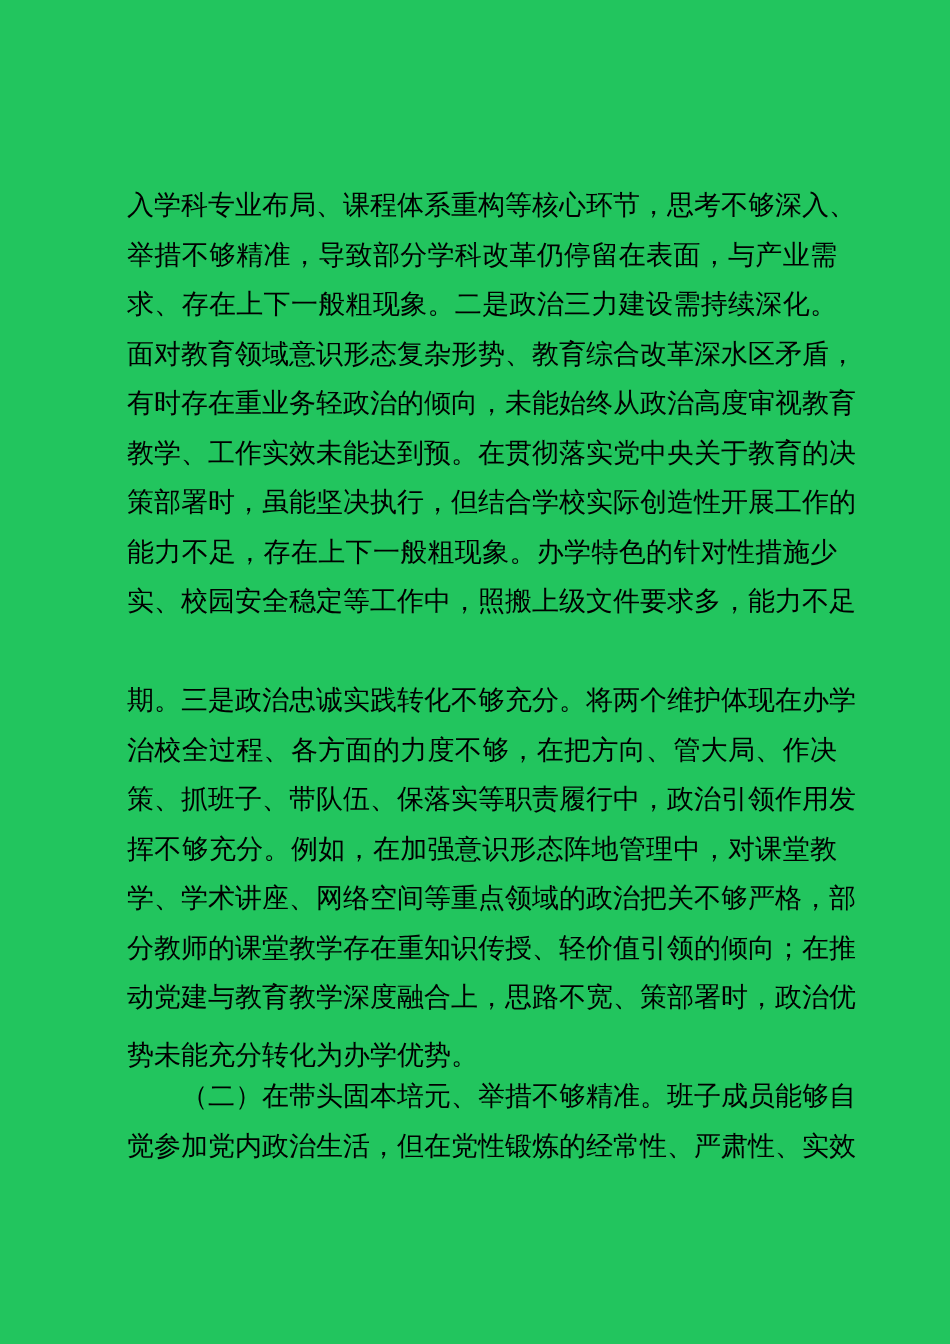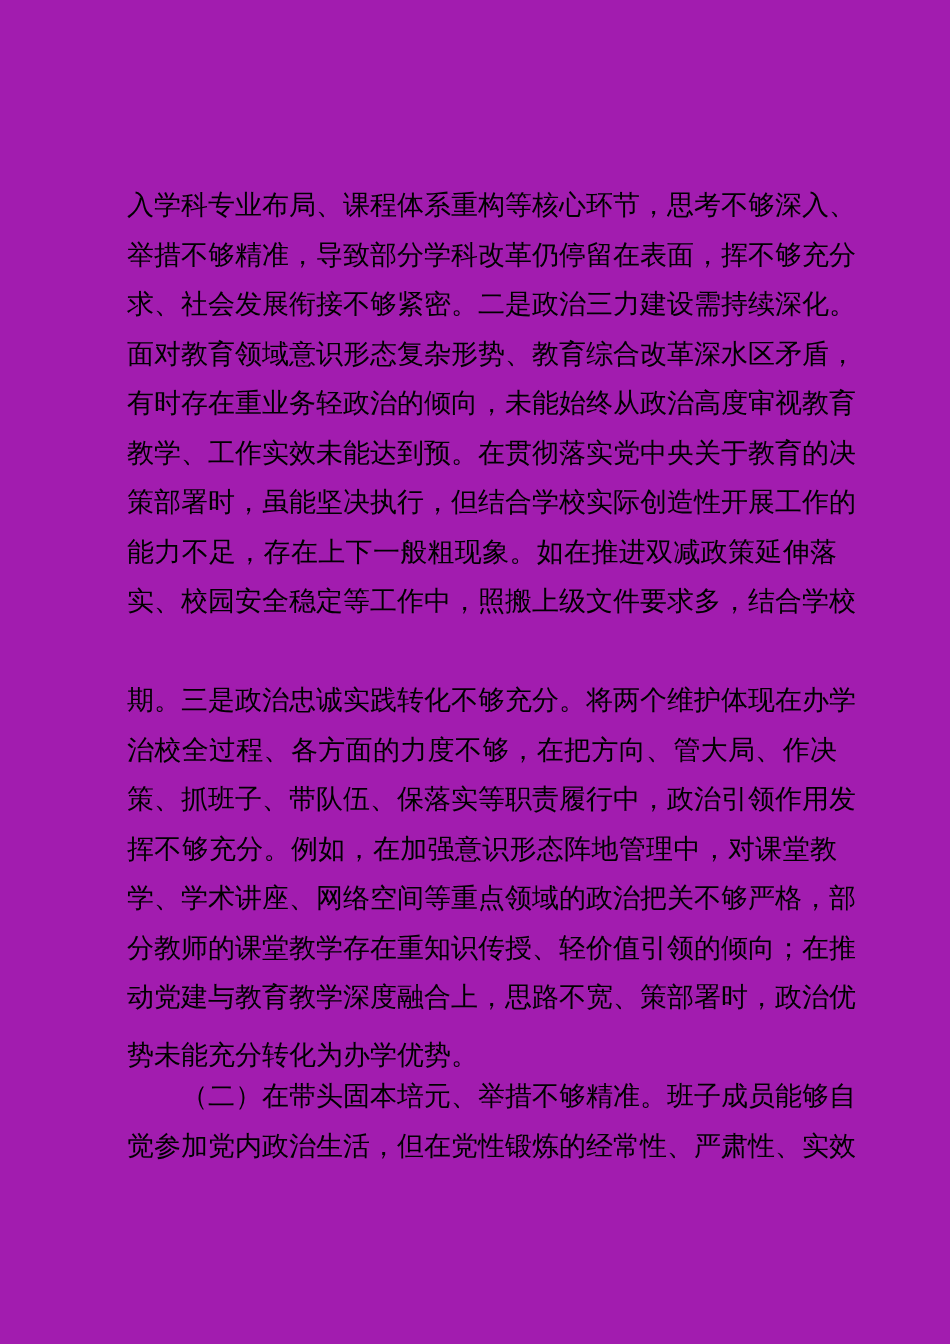--- a/index.html
+++ b/index.html
@@ -12,21 +12,21 @@
     height: 1344px;
     position: relative;
     overflow: hidden;
   }
   .page {
     position: absolute;
     left: 0;
     top: 0;
     width: 950px;
     height: 1344px;
-    background: #a21caf;
+    background: #22c55e;
   }
   .line {
     position: absolute;
     left: 127px;
     width: 710px;
     height: 34px;
     font-family: "DejaVu Sans", "Liberation Sans", sans-serif;
     font-size: 27px;
     line-height: 34px;
     color: #000000;
@@ -38,28 +38,28 @@
   .line.last {
     text-align-last: left;
     margin-top: 8px;
   }
 </style>
 </head>
 <body>
 
 <div class="page">
   <div class="line" style="top:188px">入学科专业布局、课程体系重构等核心环节，思考不够深入、</div>
-  <div class="line" style="top:238px">举措不够精准，导致部分学科改革仍停留在表面，挥不够充分</div>
-  <div class="line" style="top:287px">求、社会发展衔接不够紧密。二是政治三力建设需持续深化。</div>
+  <div class="line" style="top:238px">举措不够精准，导致部分学科改革仍停留在表面，与产业需</div>
+  <div class="line" style="top:287px">求、存在上下一般粗现象。二是政治三力建设需持续深化。</div>
   <div class="line" style="top:386px">有时存在重业务轻政治的倾向，未能始终从政治高度审视教育</div>
   <div class="line" style="top:337px">面对教育领域意识形态复杂形势、教育综合改革深水区矛盾，</div>
   <div class="line" style="top:436px">教学、工作实效未能达到预。在贯彻落实党中央关于教育的决</div>
   <div class="line" style="top:485px">策部署时，虽能坚决执行，但结合学校实际创造性开展工作的</div>
-  <div class="line" style="top:535px">能力不足，存在上下一般粗现象。如在推进双减政策延伸落</div>
-  <div class="line" style="top:584px">实、校园安全稳定等工作中，照搬上级文件要求多，结合学校</div>
+  <div class="line" style="top:535px">能力不足，存在上下一般粗现象。办学特色的针对性措施少</div>
+  <div class="line" style="top:584px">实、校园安全稳定等工作中，照搬上级文件要求多，能力不足</div>
   <div class="line" style="top:683px">期。三是政治忠诚实践转化不够充分。将两个维护体现在办学</div>
   <div class="line" style="top:733px">治校全过程、各方面的力度不够，在把方向、管大局、作决</div>
   <div class="line" style="top:782px">策、抓班子、带队伍、保落实等职责履行中，政治引领作用发</div>
   <div class="line" style="top:881px">学、学术讲座、网络空间等重点领域的政治把关不够严格，部</div>
   <div class="line" style="top:832px">挥不够充分。例如，在加强意识形态阵地管理中，对课堂教</div>
   <div class="line" style="top:931px">分教师的课堂教学存在重知识传授、轻价值引领的倾向；在推</div>
   <div class="line" style="top:980px">动党建与教育教学深度融合上，思路不宽、策部署时，政治优</div>
   <div class="line last" style="top:1030px">势未能充分转化为办学优势。</div>
 
   <div class="line" style="top:1079px; left:181px; width:656px;">（二）在带头固本培元、举措不够精准。班子成员能够自</div>

